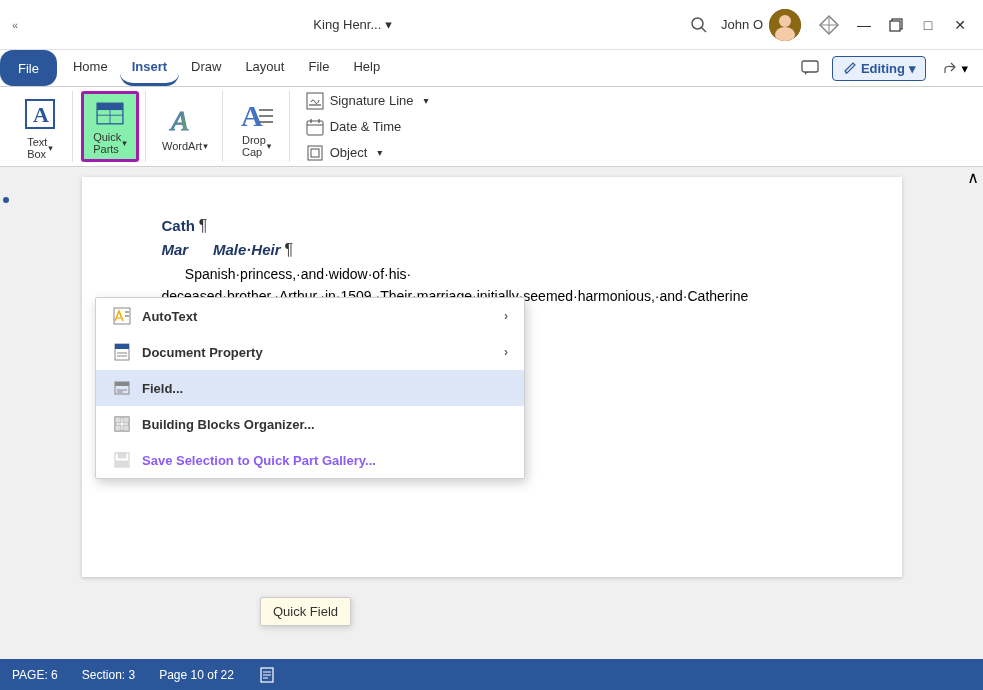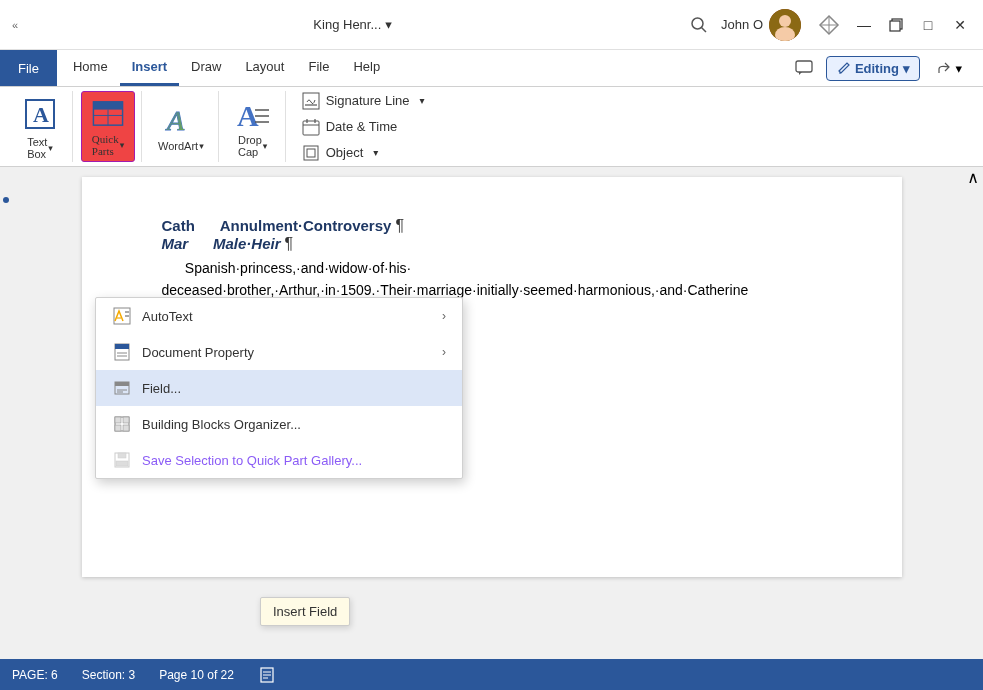--- a/index.html
+++ b/index.html
@@ -16,41 +16,41 @@
     .titlebar-title span { font-size: 13px; }
     .titlebar-search { width: 32px; height: 32px; display: flex; align-items: center; justify-content: center; cursor: pointer; }
     .titlebar-user { display: flex; align-items: center; gap: 6px; font-size: 13px; color: #333; margin-right: 8px; }
     .avatar { width: 32px; height: 32px; border-radius: 50%; background: #8B4513; display: flex; align-items: center; justify-content: center; color: white; font-size: 12px; overflow: hidden; }
     .titlebar-icons { display: flex; align-items: center; gap: 2px; }
     .titlebar-icon-btn { width: 30px; height: 30px; display: flex; align-items: center; justify-content: center; cursor: pointer; font-size: 14px; color: #333; border-radius: 3px; }
     .diamond-icon { width: 28px; height: 28px; display: flex; align-items: center; justify-content: center; cursor: pointer; }
 
     
     .ribbon { background: #fff; border-bottom: 1px solid #d0d0d0; }
-    .ribbon-tab { padding: 0 12px; height: 36px; display: flex; align-items: center; font-size: 13px; cursor: pointer; border-bottom: 3px solid transparent; color: #333; }
+    .ribbon-tab { padding: 0 12px; height: 36px; display: flex; align-items: center; font-size: 13px; cursor: pointer; border-bottom: 3px solid transparent; color: #333; border-radius: 13px; }
     .ribbon-tab.file { background: #2B579A; color: white; padding: 0 18px; margin-right: 4px; border-bottom: none; }
     .ribbon-tab.active { border-bottom: 3px solid #2B579A; color: #2B579A; font-weight: 600; }
     .ribbon-action-btn { display: flex; align-items: center; gap: 4px; padding: 4px 10px; border-radius: 4px; cursor: pointer; font-size: 13px; border: 1px solid transparent; }
     .ribbon-action-btn.editing { background: #e8f0fe; color: #2B579A; border-color: #2B579A; font-weight: 600; }
 
     
     .toolbar { display: flex; align-items: center; height: 80px; padding: 4px 8px; background: #fff; border-bottom: 1px solid #d0d0d0; gap: 2px; position: relative; }
     .toolbar-group { display: flex; align-items: stretch; height: 100%; padding: 0 6px; border-right: 1px solid #e0e0e0; gap: 4px; }
     .toolbar-group:last-child { border-right: none; }
 
     .tool-btn { display: flex; flex-direction: column; align-items: center; justify-content: center; padding: 4px 8px; cursor: pointer; border-radius: 3px; min-width: 50px; font-size: 11px; color: #333; gap: 2px; }
     .tool-btn.active { background: #dce6f7; }
     .sig-item { display: flex; align-items: center; gap: 6px; padding: 3px 8px; cursor: pointer; border-radius: 3px; font-size: 13px; color: #333; white-space: nowrap; }
 
     
     .dropdown-menu {
       position: absolute; top: 130px; left: 95px;
-      width: 368px; background: white;
+      width: 430px; background: white;
       border: 1px solid #d0d0d0; box-shadow: 2px 4px 12px rgba(0,0,0,0.2);
-      z-index: 100; border-radius: 2px;
+      z-index: 100; border-radius: 2px; font-weight: bold;
     }
     .menu-item { display: flex; align-items: center; padding: 8px 16px; cursor: pointer; font-size: 13px; color: #333; gap: 10px; }
     .menu-item.highlighted { background: #dce6f7; }
     .menu-item .menu-icon { width: 20px; height: 20px; display: flex; align-items: center; justify-content: center; font-size: 14px; flex-shrink: 0; }
     .menu-item .menu-chevron { margin-left: auto; font-size: 12px; color: #666; }
     .menu-item.disabled { color: #8b5cf6; cursor: default; }
 
     
     .tooltip {
       position: absolute; top: 430px; left: 260px;
@@ -122,21 +122,21 @@
   <div style="display:flex; align-items:center;">
     <div style="display:flex; align-items:center; height:36px;">
       <div class="ribbon-tab file">File</div>
       <div class="ribbon-tab">Home</div>
       <div class="ribbon-tab active" style="font-weight:600; color:#2B579A; border-bottom:3px solid #2B579A;">Insert</div>
       <div class="ribbon-tab">Draw</div>
       <div class="ribbon-tab">Layout</div>
       <div class="ribbon-tab">File</div>
       <div class="ribbon-tab">Help</div>
     </div>
-    <div style="margin-left:auto; display:flex; align-items:center; gap:6px; padding-right:10px;">
+    <div style="margin-left:auto; display:flex; align-items:center; gap:6px; padding-right:4px;">
       <div style="width:32px; height:32px; display:flex; align-items:center; justify-content:center; cursor:pointer;">
         <svg width="20" height="20" viewBox="0 0 20 20">
             <rect x="2" y="3" width="16" height="11" rx="2" fill="none" stroke="#555" stroke-width="1.3"></rect>
             <path d="M5 17 L8 14 L5 14 Z" fill="#555"></path>
           </svg>
       </div>
       <div class="ribbon-action-btn editing">
         <svg width="14" height="14" viewBox="0 0 14 14">
             <path d="M2 10 L10 2 L12 4 L4 12 Z" fill="none" stroke="#2B579A" stroke-width="1.2"></path>
             <line x1="2" y1="12" x2="4" y2="12" stroke="#2B579A" stroke-width="1.2"></line>
@@ -165,21 +165,21 @@
         </svg>
         <div style="display:flex; align-items:center; gap:1px;">
           <span style="font-size:11px; writing-mode:horizontal-tb;">Text<br>Box</span>
           <span style="font-size:9px;">▾</span>
         </div>
       </div>
     </div>
   </div>
 
   <div class="toolbar-group">
-    <div class="tool-btn active" style="background:#ef4444; border:1px solid #a21caf;font-family:Liberation Serif, serif;">
+    <div class="tool-btn active" style="background:#86efac; border:3px solid #a21caf;">
       <svg width="36" height="36" viewBox="0 0 36 36">
         <rect x="3" y="6" width="30" height="24" fill="none" stroke="#2B579A" stroke-width="1.5"></rect>
         <rect x="3" y="6" width="30" height="8" fill="#2B579A"></rect>
         <line x1="3" y1="20" x2="33" y2="20" stroke="#2B579A" stroke-width="1"></line>
         <line x1="18" y1="14" x2="18" y2="30" stroke="#2B579A" stroke-width="1"></line>
       </svg>
       <div style="display:flex; align-items:center; gap:1px;">
         <span style="font-size:11px;">Quick<br>Parts</span>
         <span style="font-size:9px;">▾</span>
       </div>
@@ -253,23 +253,22 @@
 <div class="doc-area" style="position:relative;">
 
   <div style="position:absolute; right:0; top:0; width:20px; height:20px; background:#f0f0f0; display:flex; align-items:center; justify-content:center; cursor:pointer; z-index:10;">∧</div>
 
   <div style="position:absolute; left:0; top:0; width:12px; height:100%; display:flex; flex-direction:column; align-items:center; padding-top:30px; gap:4px;">
     <div style="width:6px; height:6px; background:#2B579A; border-radius:50%;"></div>
   </div>
 
   <div class="doc-page">
 
-    <div style="display:flex; gap:4px;">
+    <div style="margin-bottom:6px; display:flex; gap:4px;">
       <span style="font-size:15px; font-weight:bold; color:#1F3864;">Cath</span>
-      <span style="font-size:15px; font-weight:bold; color:#1F3864;">&nbsp;&nbsp;&nbsp;&nbsp;&nbsp;Annulment·Controversy</span>
         <span class="pilcrow">¶</span>
     </div>
     <div style="margin-bottom:6px; display:flex; gap:4px;">
       <span style="font-size:15px; font-weight:bold; color:#1F3864; font-style:italic;">Mar</span>
       <span style="font-size:15px; font-weight:bold; color:#1F3864; font-style:italic;">&nbsp;&nbsp;&nbsp;&nbsp;&nbsp;Male·Heir</span>
         <span class="pilcrow">¶</span>
     </div>
     <div style="margin-bottom:4px;">
       <span style="font-size:14px;">&nbsp;&nbsp;&nbsp;&nbsp;&nbsp;&nbsp;Spanish·princess,·and·widow·of·his·</span>
     </div>
@@ -338,21 +337,21 @@
           <rect x="2" y="2" width="14" height="14" fill="none" stroke="#ccc" stroke-width="1"></rect>
           <rect x="5" y="2" width="8" height="5" fill="#ddd" stroke="#ccc" stroke-width="0.5"></rect>
           <rect x="3" y="10" width="12" height="5" fill="#ddd" stroke="#ccc" stroke-width="0.5"></rect>
         </svg>
       </div>
       <span>Save Selection to Quick Part Gallery...</span>
     </div>
   </div>
 
   <div class="tooltip">
-    <span>Insert Field</span>
+    <span>Quick Field</span>
   </div>
 </div>
 
 <div class="statusbar">
   <span>PAGE: 6</span>
   <span>Section: 3</span>
   <span>Page 10 of 22</span>
   <div style="display:flex; align-items:center; gap:4px;">
     <svg width="18" height="18" viewBox="0 0 18 18">
       <rect x="3" y="2" width="12" height="14" fill="none" stroke="white" stroke-width="1.2"></rect>

